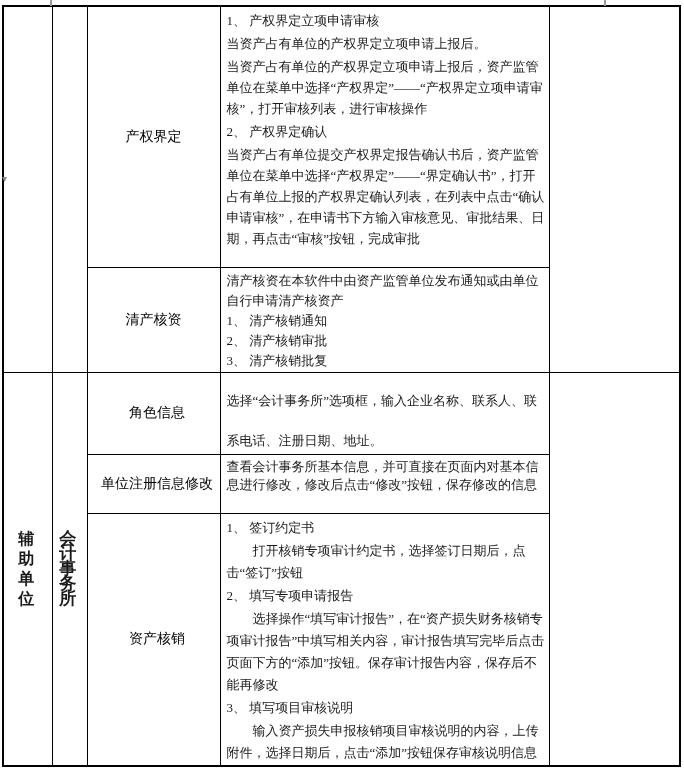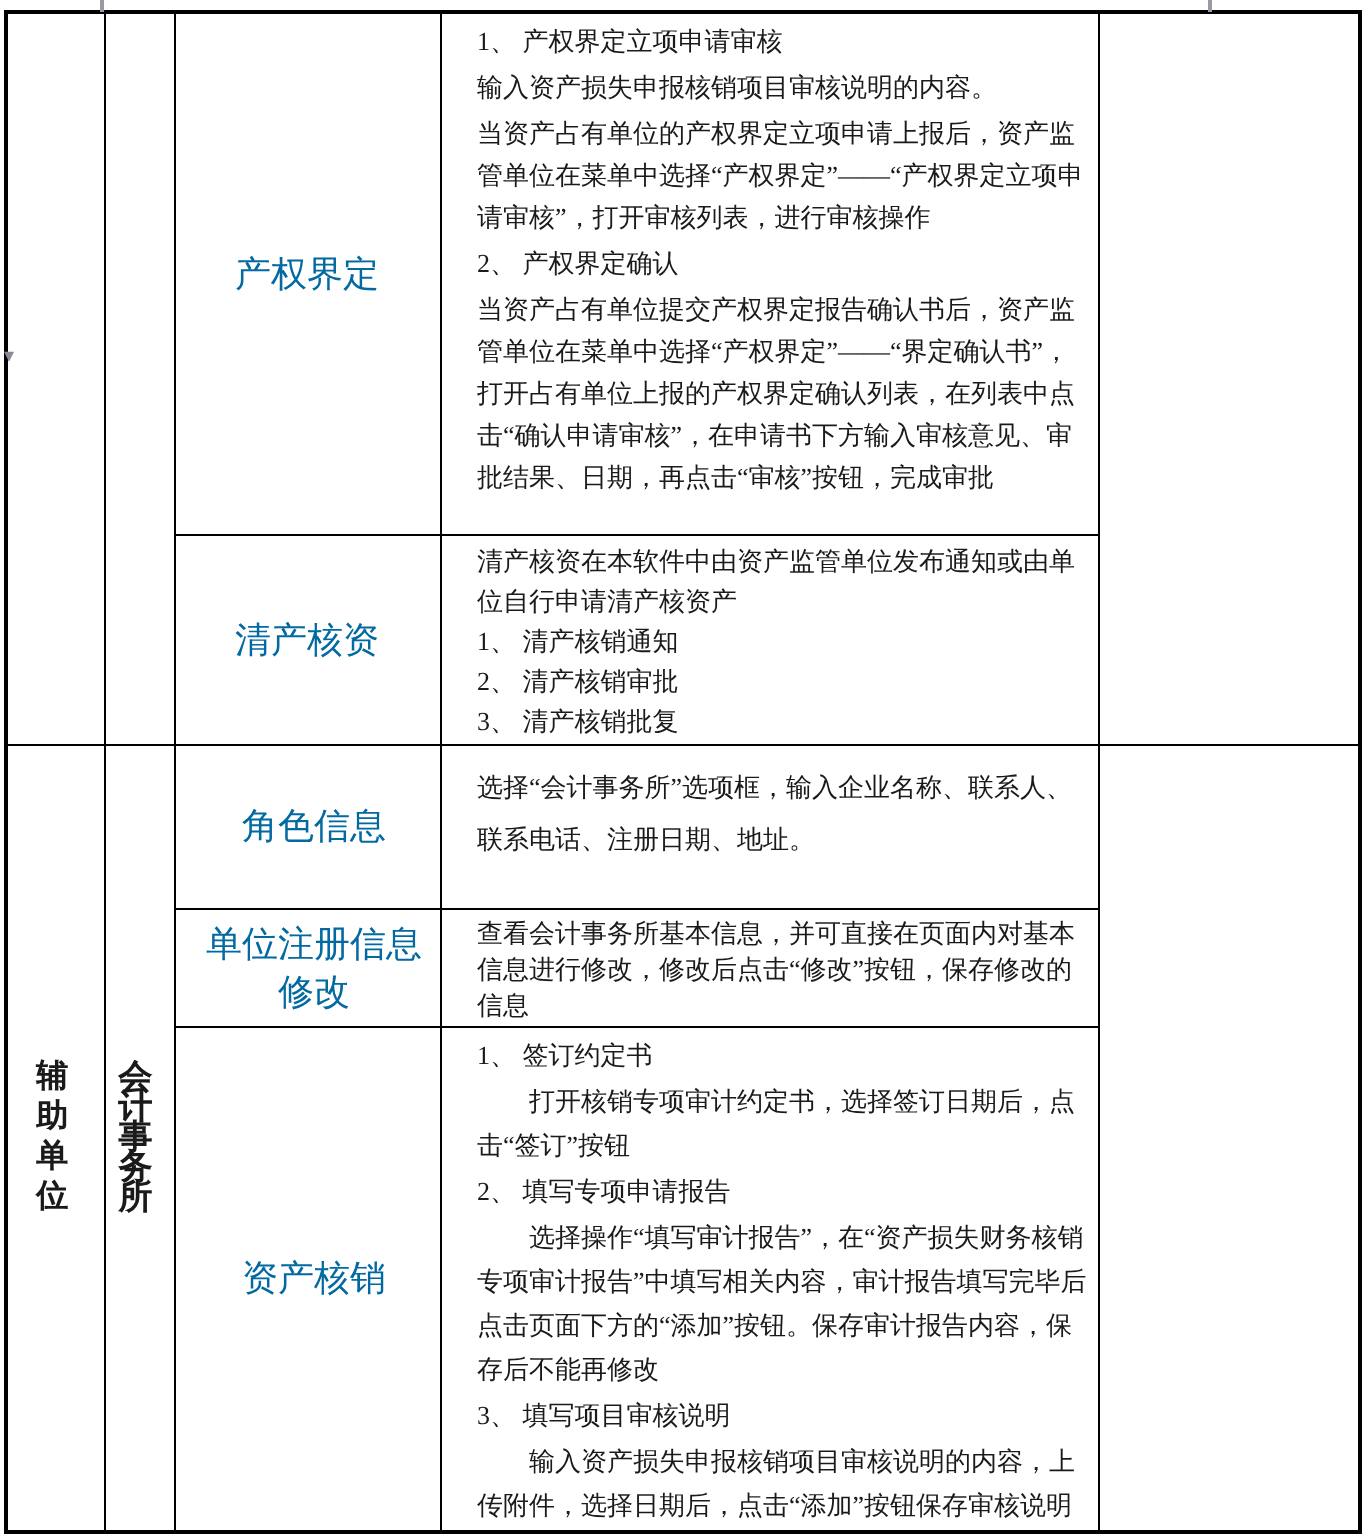--- a/index.html
+++ b/index.html
@@ -17,31 +17,31 @@
     font-family:"DejaVu Sans",sans-serif;line-height:10px;
   }
   table.doc{
     border-collapse:collapse;table-layout:fixed;
     margin:5px 0 0 2px;width:679px;
     border:2px solid #000;
   }
   td{border:1px solid #000;padding:0;vertical-align:middle;overflow:hidden;}
   .c1{width:49px;} .c2{width:35px;} .c3{width:133px;} .c4{width:329px;} .c5{width:131px;}
 
-  .lbl{font-size:18px;color:#0369a1;}
+  .lbl{font-size:14px;color:#000000;}
   .lbl-center{text-align:center;}
   .lbl-left{text-align:center;padding-left:7px;}
 
-  .content{vertical-align:top;padding-left:12px;}
+  .content{vertical-align:top;}
   .cellbox{padding:3px 4px 0 6px;font-size:13px;overflow:hidden;}
   .cellbox p{margin:0 0 2px 0;line-height:21px;}
 
   .box-r1{height:255px;}
   .box-r2{height:99px;}  .box-r2 p{line-height:20px;margin:0;}
-  .box-r3{height:70px;padding-top:8px;} .box-r3 p{line-height:26px;}
+  .box-r3{height:70px;padding-top:8px;} .box-r3 p{line-height:40px;}
   .box-r4{height:53px;} .box-r4 p{line-height:18px;}
   .box-r5{height:247px;} .box-r5 p{line-height:22px;margin:0 0 1px 0;}
 
   .vtext{
     margin:0 auto;width:1.2em;word-break:break-all;text-align:left;
     font-weight:bold;
   }
   .vtext-unit{font-size:16px;line-height:20px;}
   .vtext-role{font-size:17px;line-height:15px;}
 </style>
@@ -64,21 +64,21 @@
   <tbody>
       <tr style="height:261px;">
     <td rowspan="2"></td>
     <td rowspan="2"></td>
     <td class="lbl lbl-center">
       <span>产权界定</span>
     </td>
     <td class="content">
       <div class="cellbox box-r1">
         <p>1、 产权界定立项申请审核</p>
-        <p>输入资产损失申报核销项目审核说明的内容。</p>
+        <p>当资产占有单位的产权界定立项申请上报后。</p>
         <p>当资产占有单位的产权界定立项申请上报后，资产监管单位在菜单中选择“产权界定”——“产权界定立项申请审核”，打开审核列表，进行审核操作</p>
         <p>2、 产权界定确认</p>
         <p>当资产占有单位提交产权界定报告确认书后，资产监管单位在菜单中选择“产权界定”——“界定确认书”，打开占有单位上报的产权界定确认列表，在列表中点击“确认申请审核”，在申请书下方输入审核意见、审批结果、日期，再点击“审核”按钮，完成审批</p>
       </div>
     </td>
     <td rowspan="2"></td>
   </tr>
 
   <tr style="height:105px;">
     <td class="lbl lbl-center">

